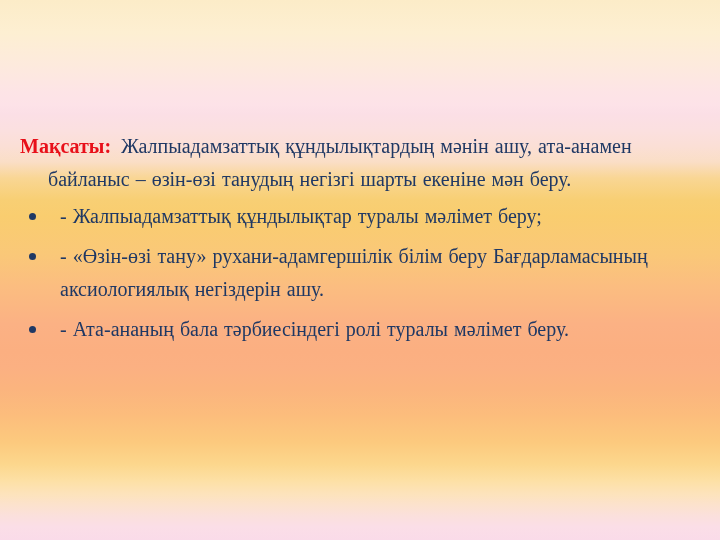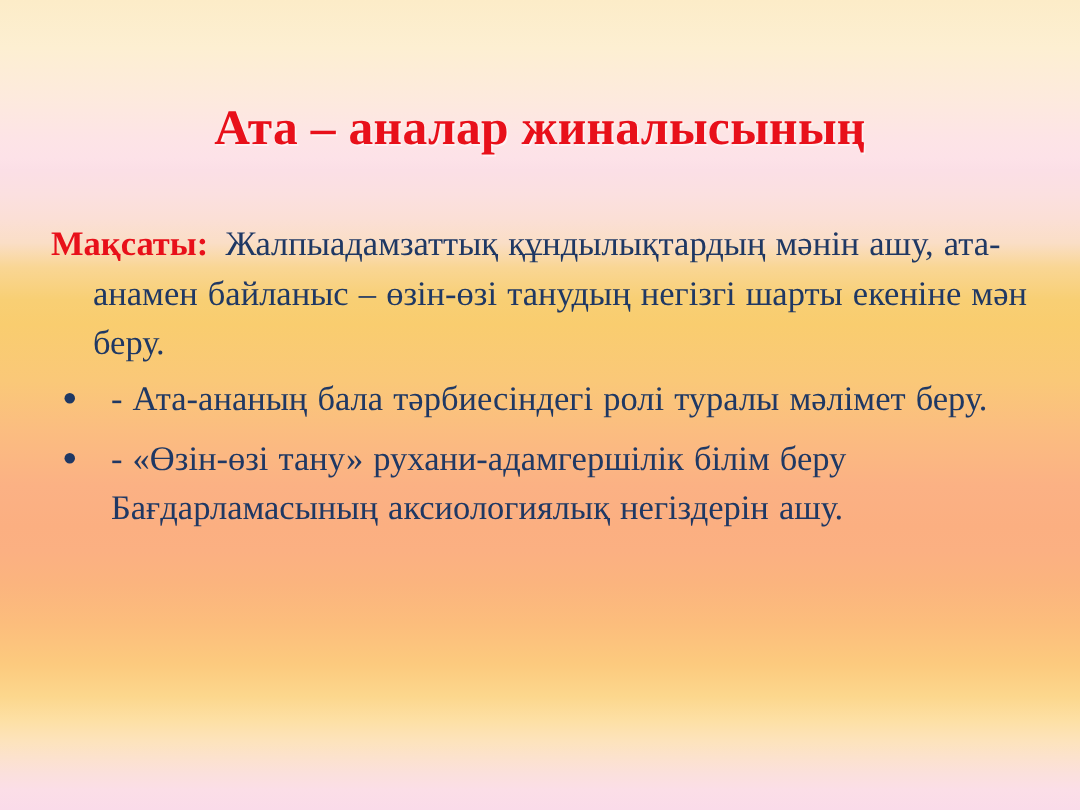--- a/index.html
+++ b/index.html
@@ -65,26 +65,25 @@
     line-height: 40px;
     letter-spacing: 0.2px;
     text-shadow: 1px 1px 0 rgba(255,255,255,0.55);
     white-space: nowrap;
   }
 
   
   #body-block {
     position: absolute;
     top: 130px;
-    left: 34px;
+    left: 20px;
     width: 662px;
     color: #1f3864;
-    font-size: 23px;
+    font-size: 20px;
     line-height: 33px;
-    margin-top: 16px;
   }
 
   .para {
     margin: 0 0 0 0;
     padding: 0 0 0 28px;
     text-indent: -28px;
   }
 
   .lead {
     color: #e8101a;
@@ -124,34 +123,37 @@
 
   .nowrap-spacing {
     word-spacing: 1px;
   }
 </style>
 </head>
 <body>
 
 <div id="slide">
 
-  <h1 id="title">Ата – аналар жиналысының</h1>
 
   <div id="body-block">
 
     <p class="para">
       <span class="lead">Мақсаты:</span><span>&nbsp; </span><span class="nowrap-spacing">Жалпыадамзаттық құндылықтардың мәнін ашу, ата-анамен байланыс – өзін-өзі танудың негізгі шарты екеніне мән беру.</span>
     </p>
 
 
     <ul id="task-list">
       <li>
         <span class="bullet-dot"></span>
-        <span class="nowrap-spacing">- Ата-ананың  бала  тәрбиесіндегі  ролі  туралы  мәлімет  беру.</span>
+        <span class="nowrap-spacing">- Жалпыадамзаттық  құндылықтар туралы мәлімет беру;</span>
       </li>
       <li>
         <span class="bullet-dot"></span>
         <span class="nowrap-spacing">- «Өзін-өзі тану» рухани-адамгершілік білім беру Бағдарламасының аксиологиялық  негіздерін  ашу.</span>
+      </li>
+      <li>
+        <span class="bullet-dot"></span>
+        <span class="nowrap-spacing">- Ата-ананың  бала  тәрбиесіндегі  ролі  туралы  мәлімет  беру.</span>
       </li>
     </ul>
 
   </div>
 </div>
 
 </body></html>

